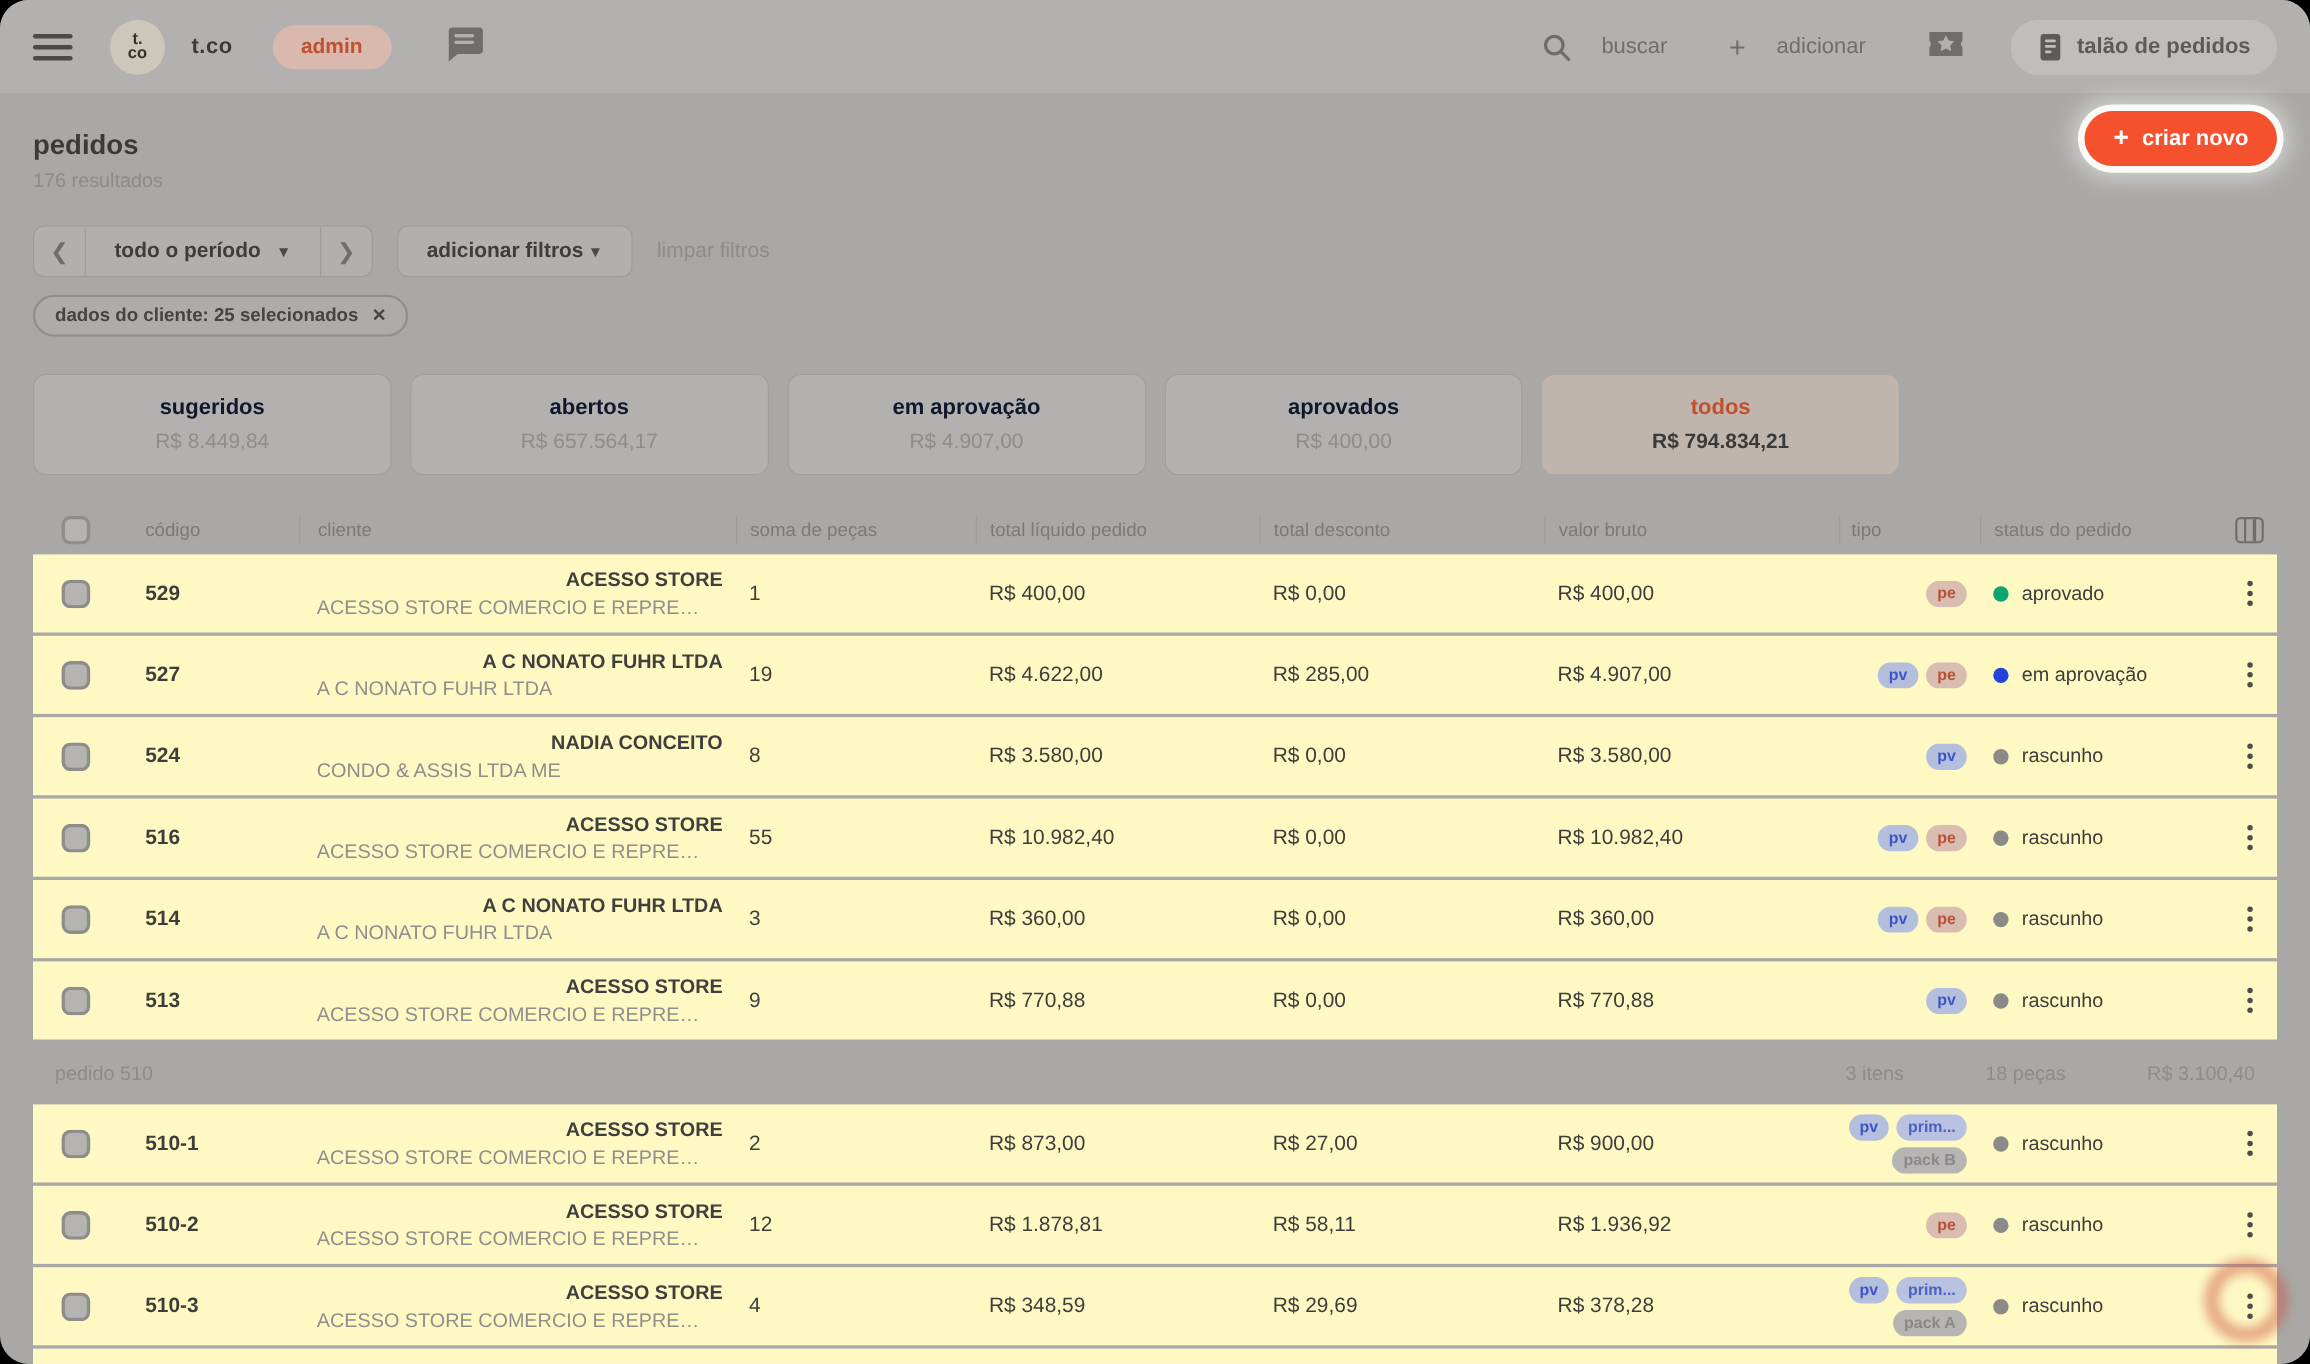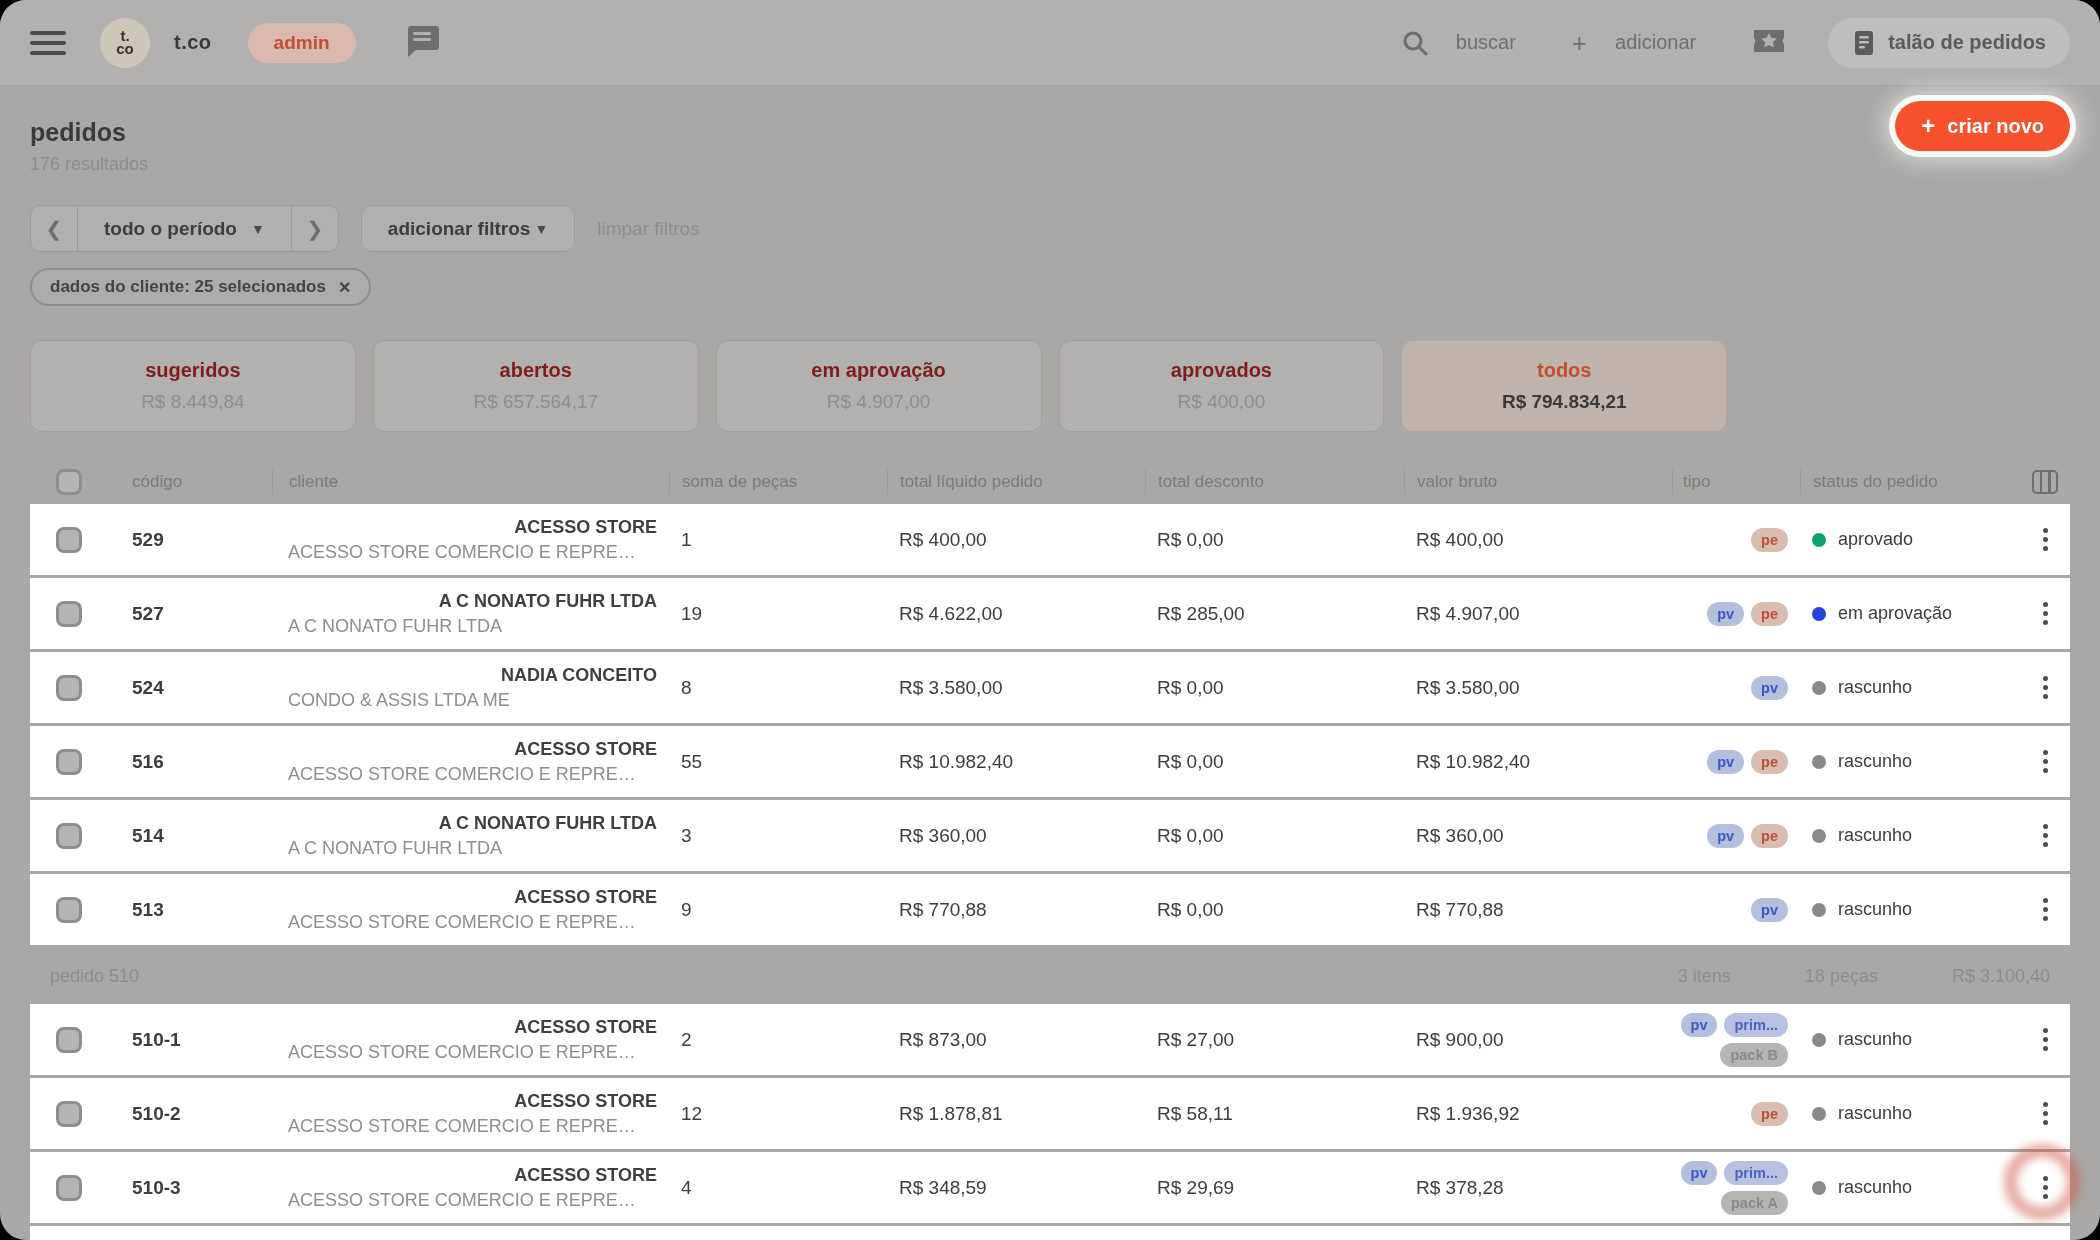--- a/index.html
+++ b/index.html
@@ -38,21 +38,21 @@
   .box-btn { display:flex; align-items:center; gap:4px; background:#b1b0ae; border:1px solid #9c9b99; border-radius:10px; height:47px; padding:0 26px; font-size:19px; font-weight:bold; color:#3e3d3b; cursor:pointer; }
   .chev { font-size:14px; color:#4b4a48; }
   .link-btn { font-size:19px; color:#8d8c8a; cursor:pointer; }
   .chips { margin:16px 30px 0 30px; }
   .chip { display:inline-flex; align-items:center; gap:12px; border:2px solid #8f8e8c; background:#adacaa; border-radius:24px; padding:7px 18px; font-size:17px; font-weight:bold; color:#454442; cursor:pointer; }
   .chip .x { font-size:16px; color:#454442; }
 
   
   .cards { margin:34px 30px 0 30px; display:grid; grid-template-columns:repeat(6,1fr); gap:17px; }
   .card { height:92px; background:#b2b1af; border:1px solid #a19e9c; border-radius:12px; display:flex; flex-direction:column; align-items:center; justify-content:center; cursor:pointer; }
-  .card .c-label { font-size:20px; font-weight:bold; color:#7f1d1d; }
+  .card .c-label { font-size:20px; font-weight:bold; color:#0f172a; }
   .card .c-value { margin-top:9px; font-size:19px; color:#8e8d8b; }
   .card.active { background:#bfb5ad; border-color:#b1a79f; }
   .card.active .c-label { color:#c14f2e; }
   .card.active .c-value { color:#3b3a38; font-weight:bold; }
 
   
   .table { margin:28px 30px 0 30px; }
   .thead { display:flex; align-items:center; height:44px; color:#7b7a78; font-size:17px; }
   .cell { flex:none; padding:0 12px; overflow:hidden; }
   .col-check { width:64px; padding-left:26px; }
@@ -60,21 +60,21 @@
   .col-client{ width:397px; padding-left:16px; }
   .col-pieces{ width:218px; }
   .col-net   { width:258px; }
   .col-disc  { width:259px; }
   .col-gross { width:268px; }
   .col-type  { width:128px; padding-left:10px; }
   .col-status{ width:220px; }
   .col-act   { width:50px; padding:0; display:flex; justify-content:center; }
   .thead .hdr-divided { border-left:1px solid #9c9b99; height:26px; display:flex; align-items:center; }
   .checkbox { width:26px; height:26px; border-radius:8px; border:3px solid #8e8d8b; background:#b5b4b2; cursor:pointer; }
-  .trow { display:flex; align-items:center; height:71px; background:#ffffff; margin-bottom:3px; }
+  .trow { display:flex; align-items:center; height:71px; background:#fef9c3; margin-bottom:3px; }
   .code { font-size:19px; font-weight:bold; color:#3e3d3b; }
   .client-name { font-size:18px; font-weight:bold; color:#403f3d; white-space:nowrap; overflow:hidden; text-overflow:ellipsis;text-align:right; }
   .client-sub { margin-top:4px; font-size:18px; color:#8f8e8c; white-space:nowrap; overflow:hidden; text-overflow:ellipsis; }
   .num { font-size:19px; color:#3e3d3b; }
   .tagline { display:flex; gap:7px;justify-content:flex-end; }
   .tagline + .tagline { margin-top:6px; }
   .tag { display:inline-block; font-size:14.5px; font-weight:bold; padding:4px 10px; border-radius:12px; white-space:nowrap; }
   .tag-pe   { background:#d9bdb1; color:#bb5038; }
   .tag-pv   { background:#b4bedd; color:#3e56c5; }
   .tag-prim { background:#b9c1e0; color:#4b61c4; }

